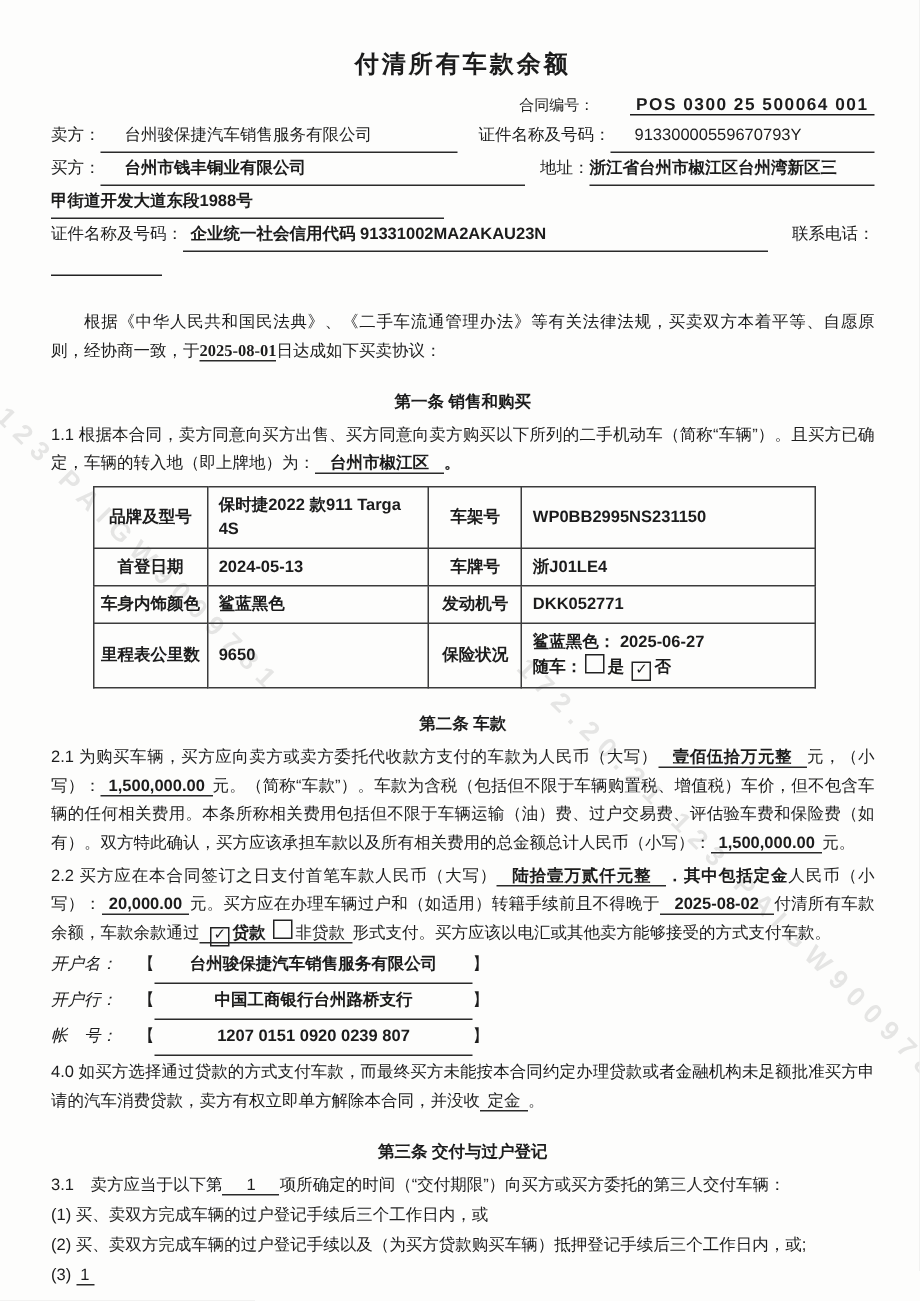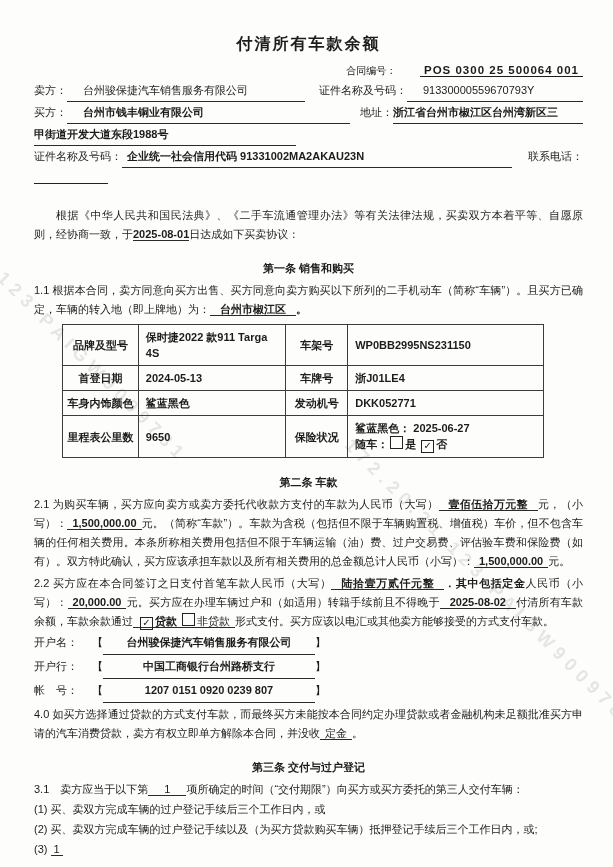--- a/index.html
+++ b/index.html
@@ -25,34 +25,34 @@
   .u  { border-bottom:1px solid #2a2a2a; }
   .b  { font-weight:bold; }
   .fill { flex:1 1 auto; padding-left:6px; }
   .w160 { width:160px; }
   .w190 { width:190px; }
   .w262 { display:inline-block; width:262px; }
   .w110 { width:108px; padding-left:8px; }
   .indent15 { padding-left:16px; }
   .blank-line { width:74px; border-bottom:1.5px solid #222; height:12px; margin-top:3px; }
   .para { margin:0; text-align:justify; }
-  .intro { margin-top:22px; text-indent:2em; }
+  .intro { margin-top:22px; text-indent:2em;font-family:Liberation Serif, serif; }
   .sec-h { margin:15px 0 3px 0; font-weight:bold;text-align:center; }
   .pad-u { padding:0 10px; }
   .pad-s { padding:0 5px; }
   table.veh { border-collapse:collapse; margin:5px 0 0 28px; width:482px; }
   table.veh td { border:1.2px solid #3c3c3c; font-weight:bold; font-size:11px; line-height:16px; padding:4px 7px; }
   table.veh td.lc { text-align:center; padding:4px 2px; }
   .cb {
     display:inline-block; width:11px; height:11px; border:1.4px solid #222;
     line-height:10px; font-size:10px; text-align:center; vertical-align:-1px;
     margin:0 2px; font-weight:bold;
   }
   .acc { margin:0; line-height:23px; }
-  .acc .alabel { display:inline-block; width:58px; }
+  .acc .alabel { display:inline-block; width:58px;font-style:italic; }
   .acc .aval { display:inline-block; min-width:212px; text-align:center; font-weight:bold; border-bottom:1px solid #2a2a2a; }
   .items p { margin:0; line-height:20px; }
 </style>
 </head>
 <body>
 
 <div class="page">
 
   <div class="wm wm1">172.20.21.123  PAIGW9009781</div>
   <div class="wm wm2">172.20.21.123  PAIGW9009781</div>

